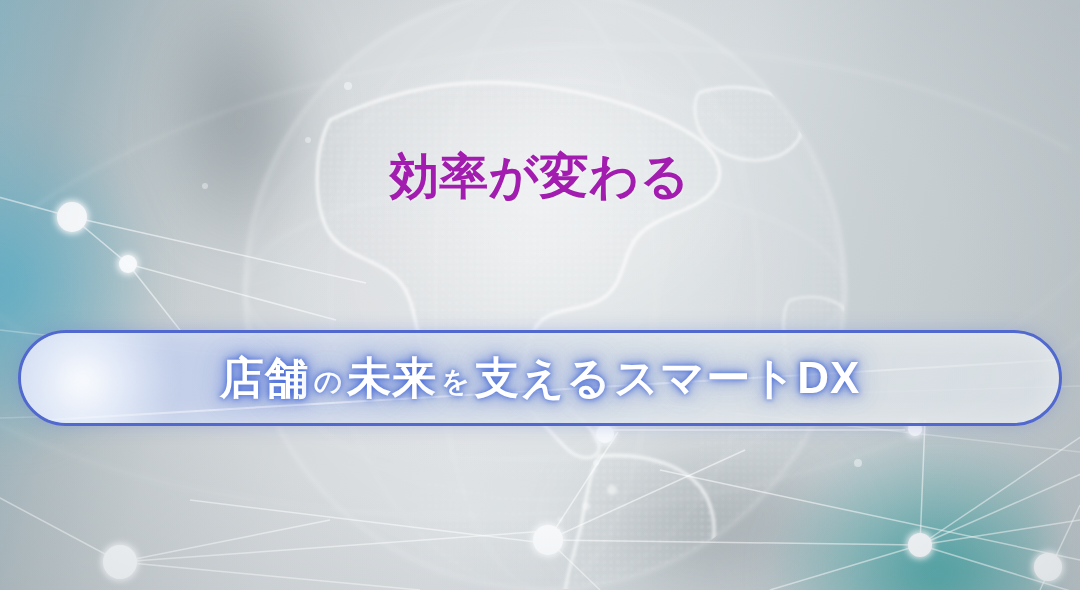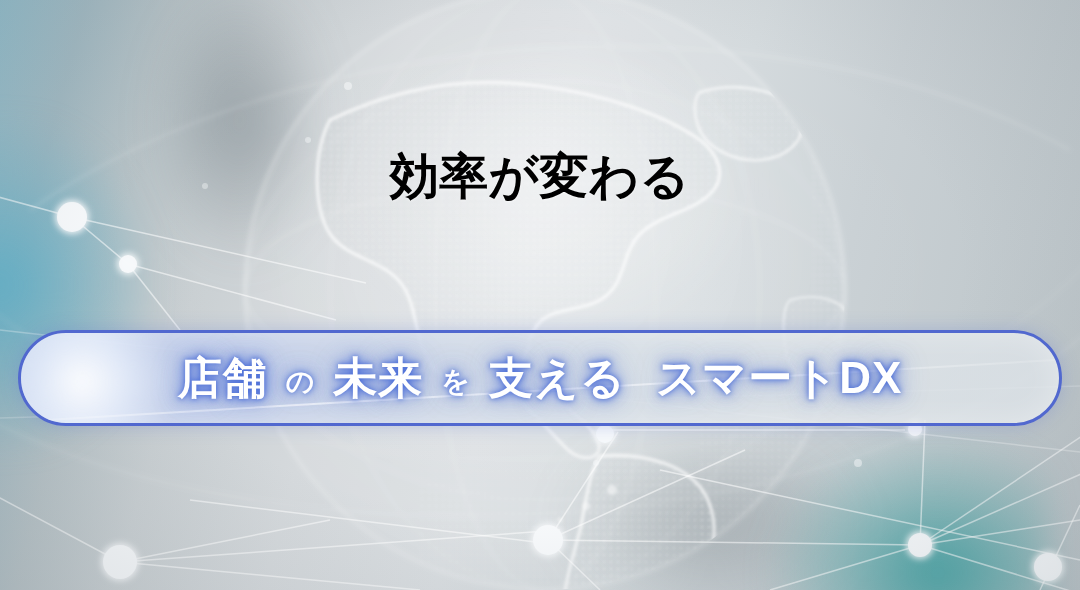--- a/index.html
+++ b/index.html
@@ -95,21 +95,21 @@
     left:0; right:0;
     top:138px;
     text-align:center;
     z-index:5;
   }
   .headline-line {
     display:block;
     font-size:49px;
     line-height:76px;
     font-weight:700;
-    color:#000000;
+    color:#a21caf;
     letter-spacing:0.5px;
     text-shadow:0 1px 3px rgba(255,255,255,0.55);
   }
 
   
   .pill {
     position:absolute;
     left:18px;
     top:330px;
     width:1044px;
@@ -170,21 +170,21 @@
       0 0 11px rgba(70,105,215,0.80),
       0 0 20px rgba(70,105,215,0.55),
       0 0 32px rgba(70,105,215,0.35);
   }
   .pill-text .particle {
     font-size:28px;
     vertical-align:2px;
     margin:0 3px;
     font-weight:700;
   }
-  .pill-text .seg { margin:0 15px; }
+  .pill-text .seg { margin:0 1px; }
 </style>
 </head>
 <body>
 
 <div class="banner">
 
   <div class="bg-base"></div>
   <div class="bg-dark-smudge-a"></div>
   <div class="bg-dark-smudge-b"></div>
   <div class="bg-teal-left"></div>

